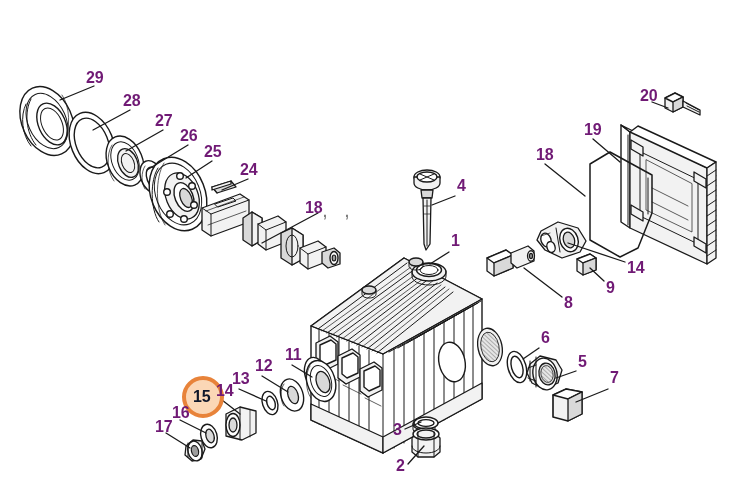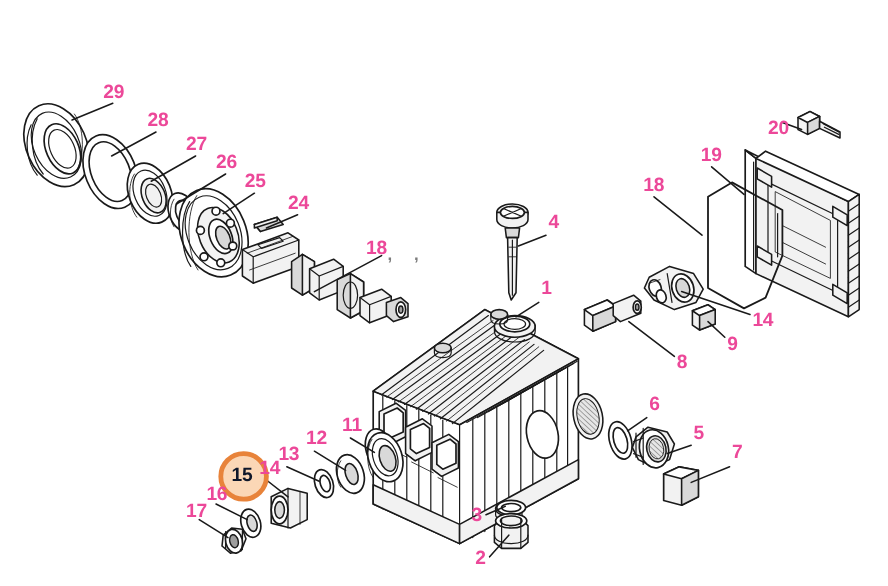--- a/index.html
+++ b/index.html
@@ -1,20 +1,20 @@
 <!DOCTYPE html>
 <html><head>
 <meta charset="utf-8">
 <title>Exploded Parts Diagram</title>
 <style>
   html,body{margin:0;padding:0;background:#ffffff;}
   body{width:740px;height:488px;overflow:hidden;font-family:"Liberation Sans",sans-serif;}
   #stage{position:relative;width:740px;height:488px;background:#ffffff;}
   #art{position:absolute;left:0;top:0;width:740px;height:488px;}
-  .lbl{position:absolute;font-family:"Liberation Sans",sans-serif;font-weight:bold;color:#ec4899;
+  .lbl{position:absolute;font-family:"Liberation Sans",sans-serif;font-weight:bold;color:#701a75;
        font-size:16px;line-height:16px;letter-spacing:-0.2px;white-space:nowrap;}
   .hl{position:absolute;border-radius:50%;}
   .hl-ring{box-sizing:border-box;}
   .faint{position:absolute;color:#7c7c7c;font-family:"Liberation Sans",sans-serif;font-weight:bold;font-size:14px;}
 </style>
 </head>
 <body>
 
 <div id="stage" style="background: rgb(255, 255, 255);">
 
@@ -406,21 +406,21 @@
       <div class="lbl" style="left: 627px; top: 260px;">14</div>
       <div class="lbl" style="left: 285px; top: 347px; text-align: center;">11</div>
       <div class="lbl" style="left: 255px; top: 358px;">12</div>
       <div class="lbl" style="left: 232px; top: 371px;">13</div>
       <div class="lbl" style="left: 216px; top: 383px;">14</div>
       <div class="lbl" style="left: 193px; top: 389px; z-index: 5; color: #0f172a;">15</div>
       <div class="lbl" style="left: 172px; top: 405px;">16</div>
       <div class="lbl" style="left: 155px; top: 419px;">17</div>
       <div class="lbl" style="left: 536px; top: 147px;">18</div>
       <div class="lbl" style="left: 584px; top: 122px;">19</div>
-      <div class="lbl" style="left: 640px; top: 100px;">20</div>
+      <div class="lbl" style="left: 640px; top: 88px;">20</div>
       <div class="lbl" style="left: 305px; top: 200px;">18</div>
       <div class="lbl" style="left: 240px; top: 162px;">24</div>
       <div class="lbl" style="left: 204px; top: 144px; text-align: right;">25</div>
       <div class="lbl" style="left: 180px; top: 128px;">26</div>
       <div class="lbl" style="left: 155px; top: 113px;">27</div>
       <div class="lbl" style="left: 123px; top: 93px;">28</div>
       <div class="lbl" style="left: 86px; top: 70px;">29</div>
     </div>
 
 </div>

